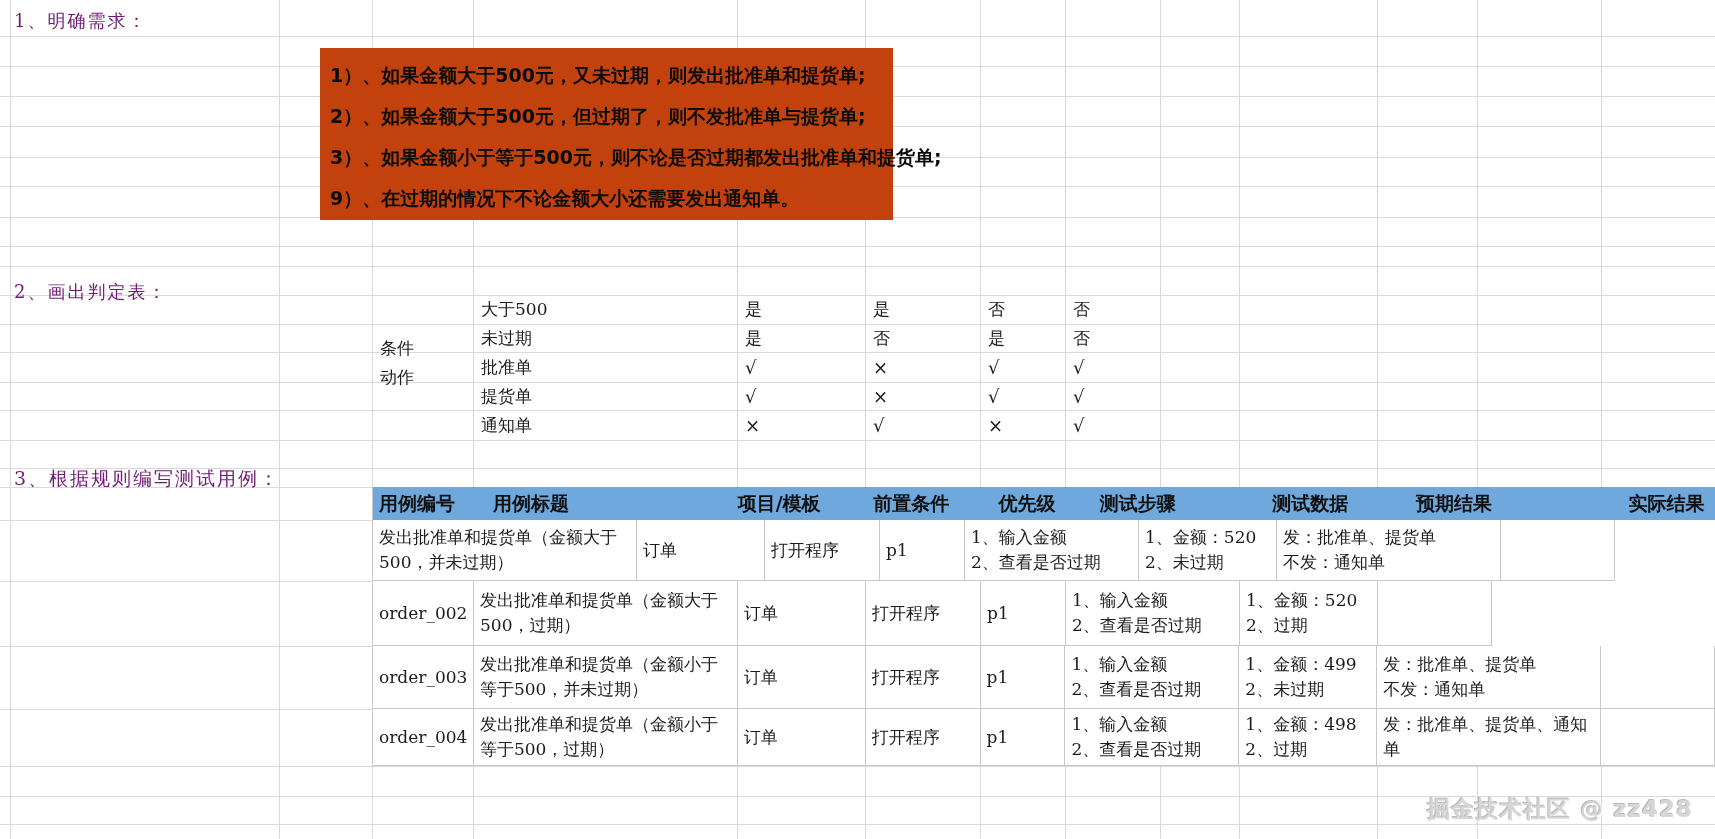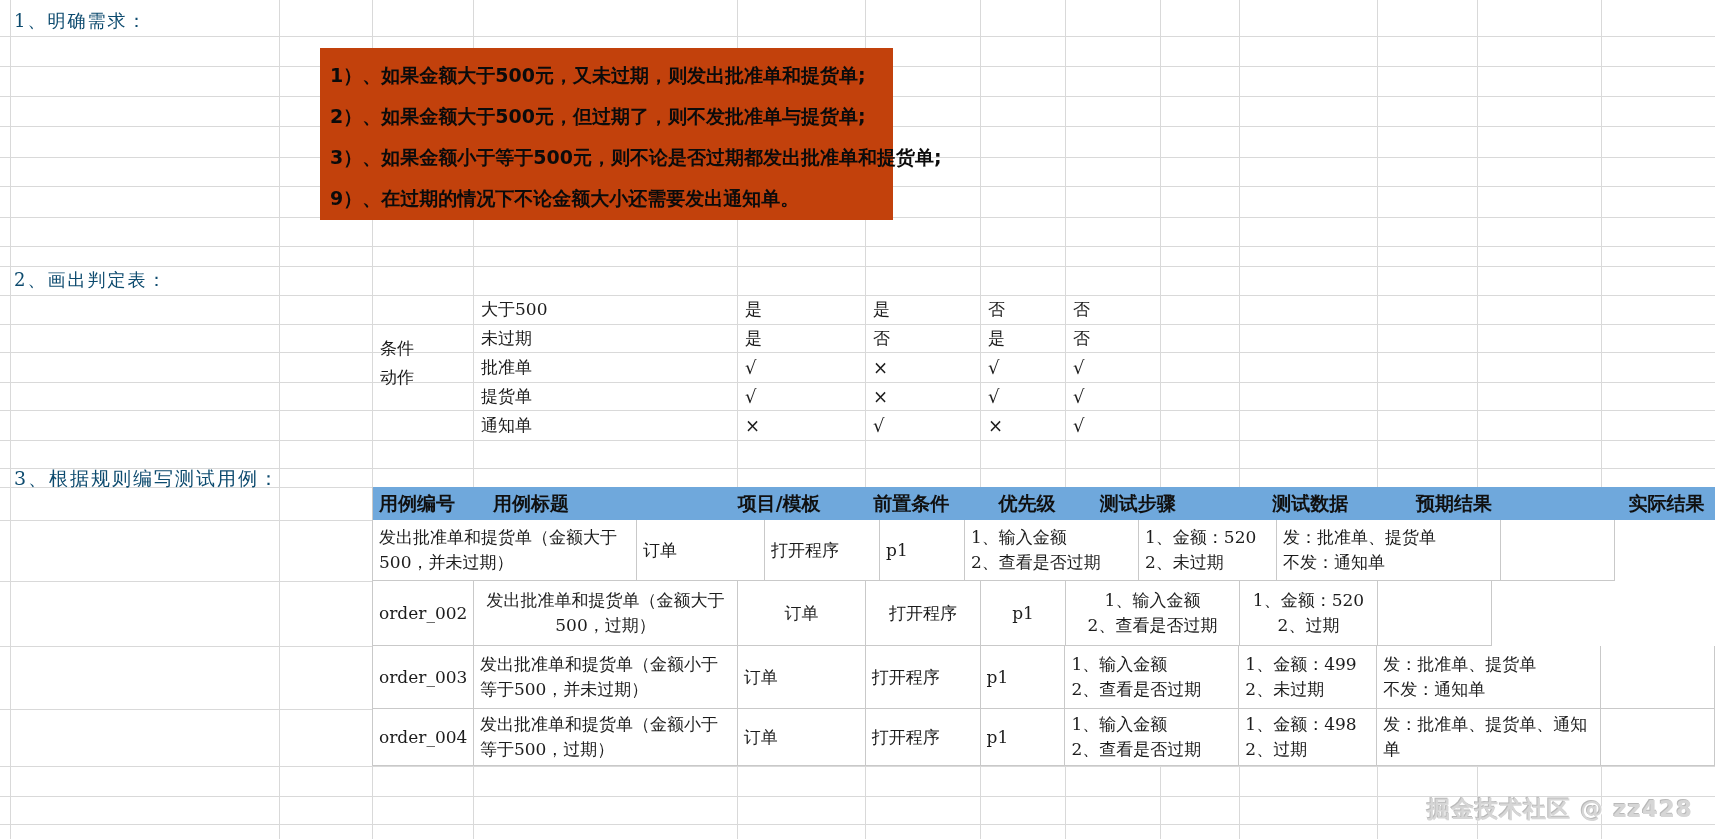--- a/index.html
+++ b/index.html
@@ -6,21 +6,21 @@
   html,body { width:1715px; height:839px; }
   body { background:#ffffff; position:relative; overflow:hidden;
          font-family:"DejaVu Serif","Liberation Serif",serif; color:#1c1c1c; }
   .canvas { position:absolute; inset:0; }
 
   
   .vline { position:absolute; top:0; bottom:0; width:1px; background:#d9d9d9; z-index:0; }
   .hline { position:absolute; left:0; right:0; height:1px; background:#d9d9d9; z-index:0; }
 
   .cell { position:absolute; z-index:1; white-space:nowrap; }
-  .slabel { font-size:18px; letter-spacing:2px; color:#0c4a6e; }
+  .slabel { font-size:18px; letter-spacing:2px; color:#701a75; }
 
   
   .reqbox { position:absolute; left:320px; top:48px; width:573px; height:172px;
             background:#c2410c; z-index:2; padding:7px 0 0 10px; }
   .reqline { height:41px; line-height:41px; font-family:"DejaVu Sans","Liberation Sans",sans-serif;
              font-weight:700; font-size:19px; color:#0b0b0b; white-space:nowrap; }
 
   
   .dtable { position:absolute; left:372px; top:295px; z-index:1; }
   .drow { display:flex; }
@@ -96,21 +96,21 @@
 
   <div class="cell slabel" style="left:14px; top:9px;">1、明确需求：</div>
 
   <div class="reqbox">
     <div class="reqline">1）、如果金额大于500元，又未过期，则发出批准单和提货单;</div>
     <div class="reqline">2）、如果金额大于500元，但过期了，则不发批准单与提货单;</div>
     <div class="reqline">3）、如果金额小于等于500元，则不论是否过期都发出批准单和提货单;</div>
     <div class="reqline">9）、在过期的情况下不论金额大小还需要发出通知单。</div>
   </div>
 
-  <div class="cell slabel" style="left:14px; top:268px;">2、画出判定表：</div>
+  <div class="cell slabel" style="left:14px; top:280px;">2、画出判定表：</div>
 
   <div class="dtable">
     <div class="drow" style="height:29px">
       <div class="dcell dc-group"></div>
       <div class="dcell dc-name">大于500</div>
       <div class="dcell dc-v0">是</div>
       <div class="dcell dc-v1">是</div>
       <div class="dcell dc-v2">否</div>
       <div class="dcell dc-v3">否</div>
     </div>
@@ -185,21 +185,21 @@
             <span class="ln">2、未过期</span>
           </div>
           <div class="td w7 wrap">
             <span class="ln">发：批准单、提货单</span>
             <span class="ln">不发：通知单</span>
           </div>
           <div class="td w8">
             <span class="ln"></span>
           </div>
         </div>
-        <div class="trow" style="height: 65px; text-align: center;">
+        <div class="trow" style="height: 65px;">
           <div class="td w0">
             <span class="ln">order_002</span>
           </div>
           <div class="td w1 wrap">
             <span class="ln">发出批准单和提货单（金额大于500，过期）</span>
           </div>
           <div class="td w2">
             <span class="ln">订单</span>
           </div>
           <div class="td w3">

